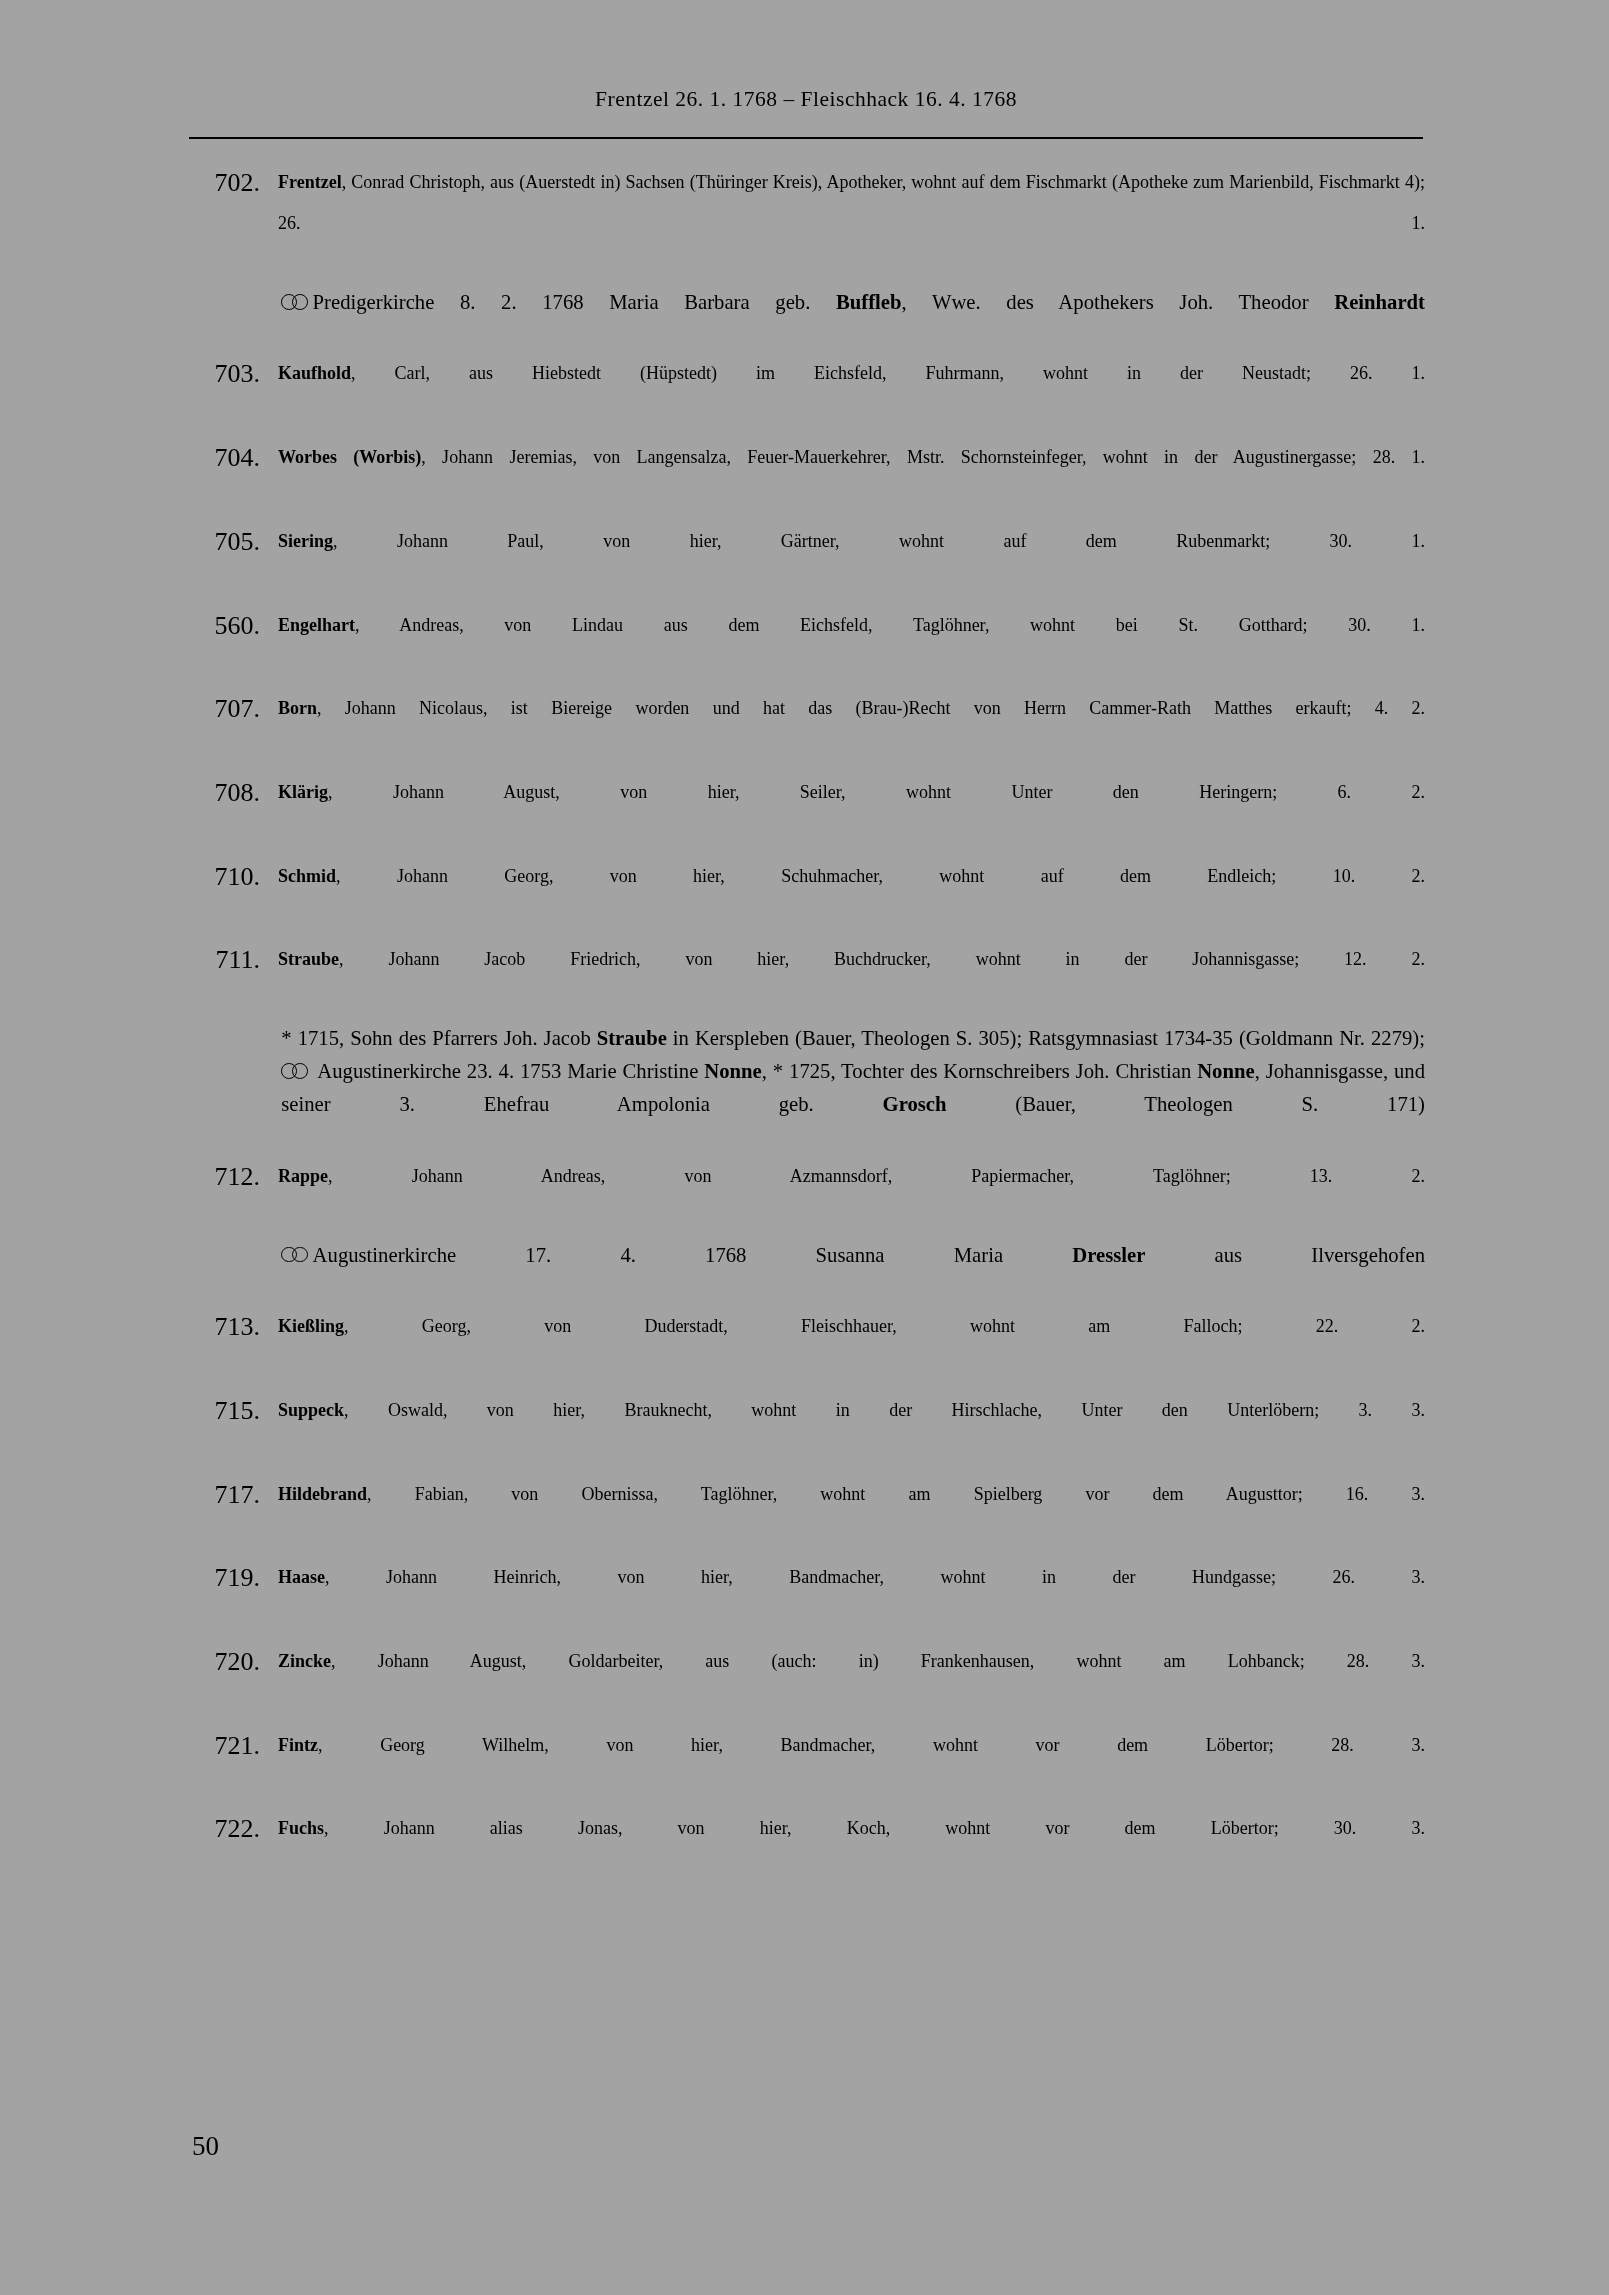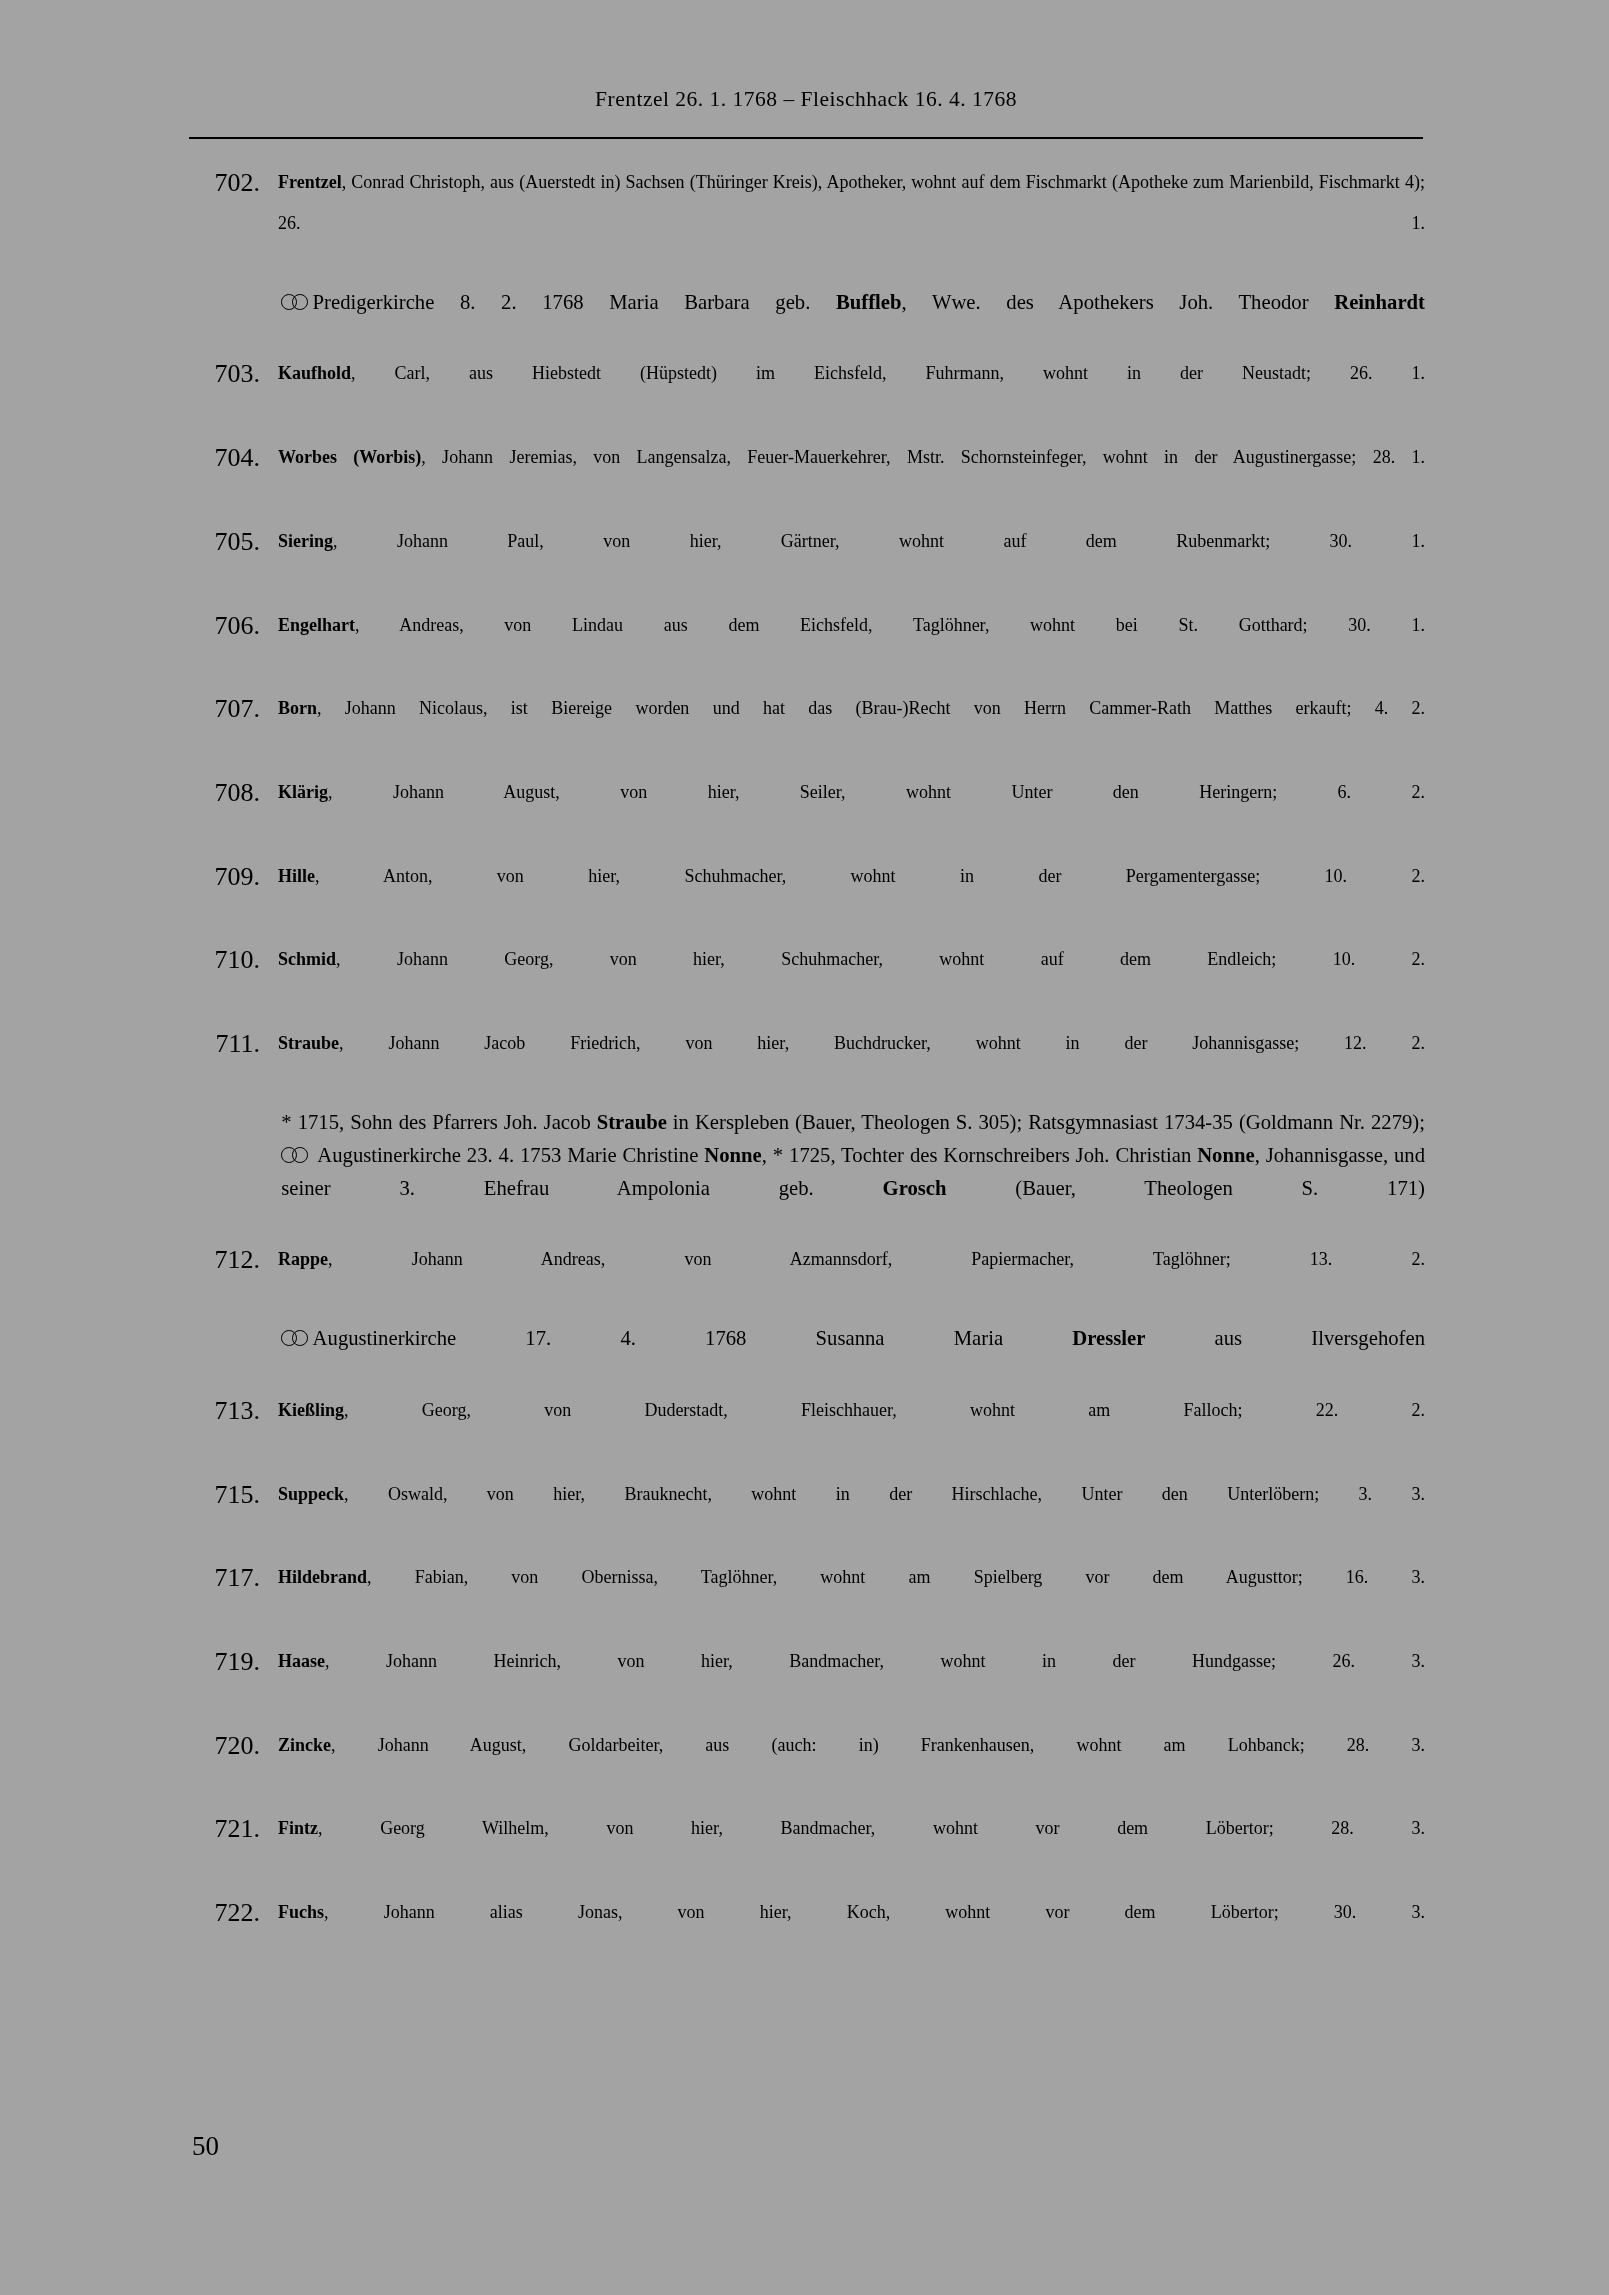--- a/index.html
+++ b/index.html
@@ -154,41 +154,35 @@
           <div class="entry-text"><b>Worbes (Worbis)</b><span>, Johann Jeremias, von Langensalza, Feuer-Mauerkehrer, Mstr. Schornsteinfeger, wohnt in der Augustinergasse; 28. 1.</span></div>
         </div>
       </div>
       <div class="entry">
         <div class="entry-num">705.</div>
         <div class="entry-body">
           <div class="entry-text"><b>Siering</b><span>, Johann Paul, von hier, Gärtner, wohnt auf dem Rubenmarkt; 30. 1.</span></div>
         </div>
       </div>
       <div class="entry">
-        <div class="entry-num">706.</div>
+        <div class="entry-num">560.</div>
         <div class="entry-body">
           <div class="entry-text"><b>Engelhart</b><span>, Andreas, von Lindau aus dem Eichsfeld, Taglöhner, wohnt bei St. Gotthard; 30. 1.</span></div>
         </div>
       </div>
       <div class="entry">
         <div class="entry-num">707.</div>
         <div class="entry-body">
           <div class="entry-text"><b>Born</b><span>, Johann Nicolaus, ist Biereige worden und hat das (Brau-)Recht von Herrn Cammer-Rath Matthes erkauft; 4. 2.</span></div>
         </div>
       </div>
       <div class="entry">
         <div class="entry-num">708.</div>
         <div class="entry-body">
           <div class="entry-text"><b>Klärig</b><span>, Johann August, von hier, Seiler, wohnt Unter den Heringern; 6. 2.</span></div>
-        </div>
-      </div>
-      <div class="entry">
-        <div class="entry-num">709.</div>
-        <div class="entry-body">
-          <div class="entry-text"><b>Hille</b><span>, Anton, von hier, Schuhmacher, wohnt in der Pergamentergasse; 10. 2.</span></div>
         </div>
       </div>
       <div class="entry">
         <div class="entry-num">710.</div>
         <div class="entry-body">
           <div class="entry-text"><b>Schmid</b><span>, Johann Georg, von hier, Schuhmacher, wohnt auf dem Endleich; 10. 2.</span></div>
         </div>
       </div>
       <div class="entry">
         <div class="entry-num">711.</div>

